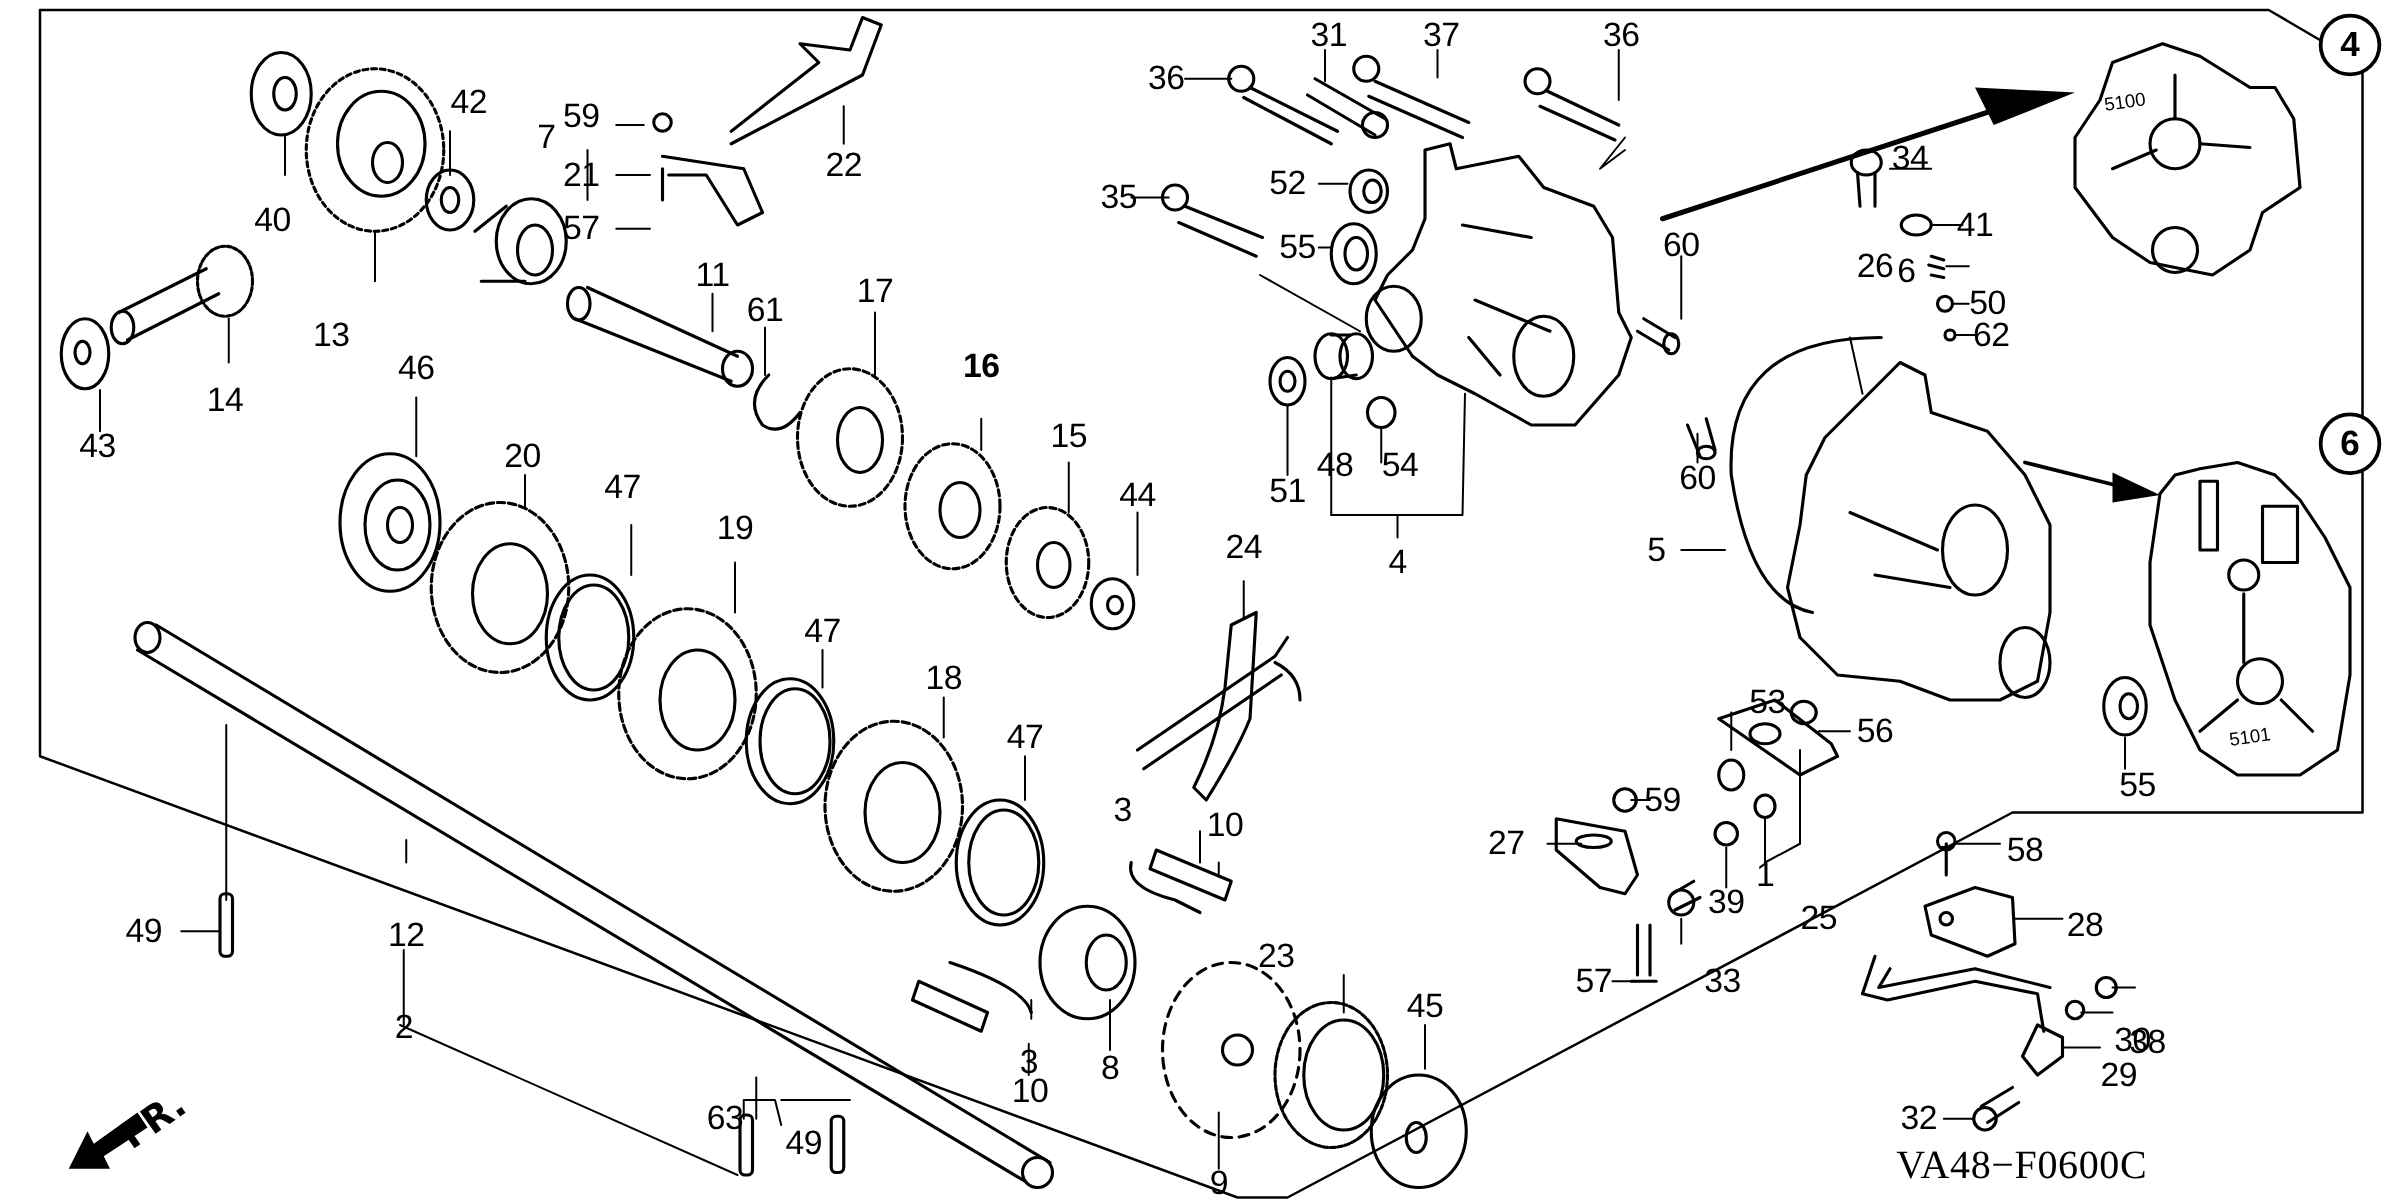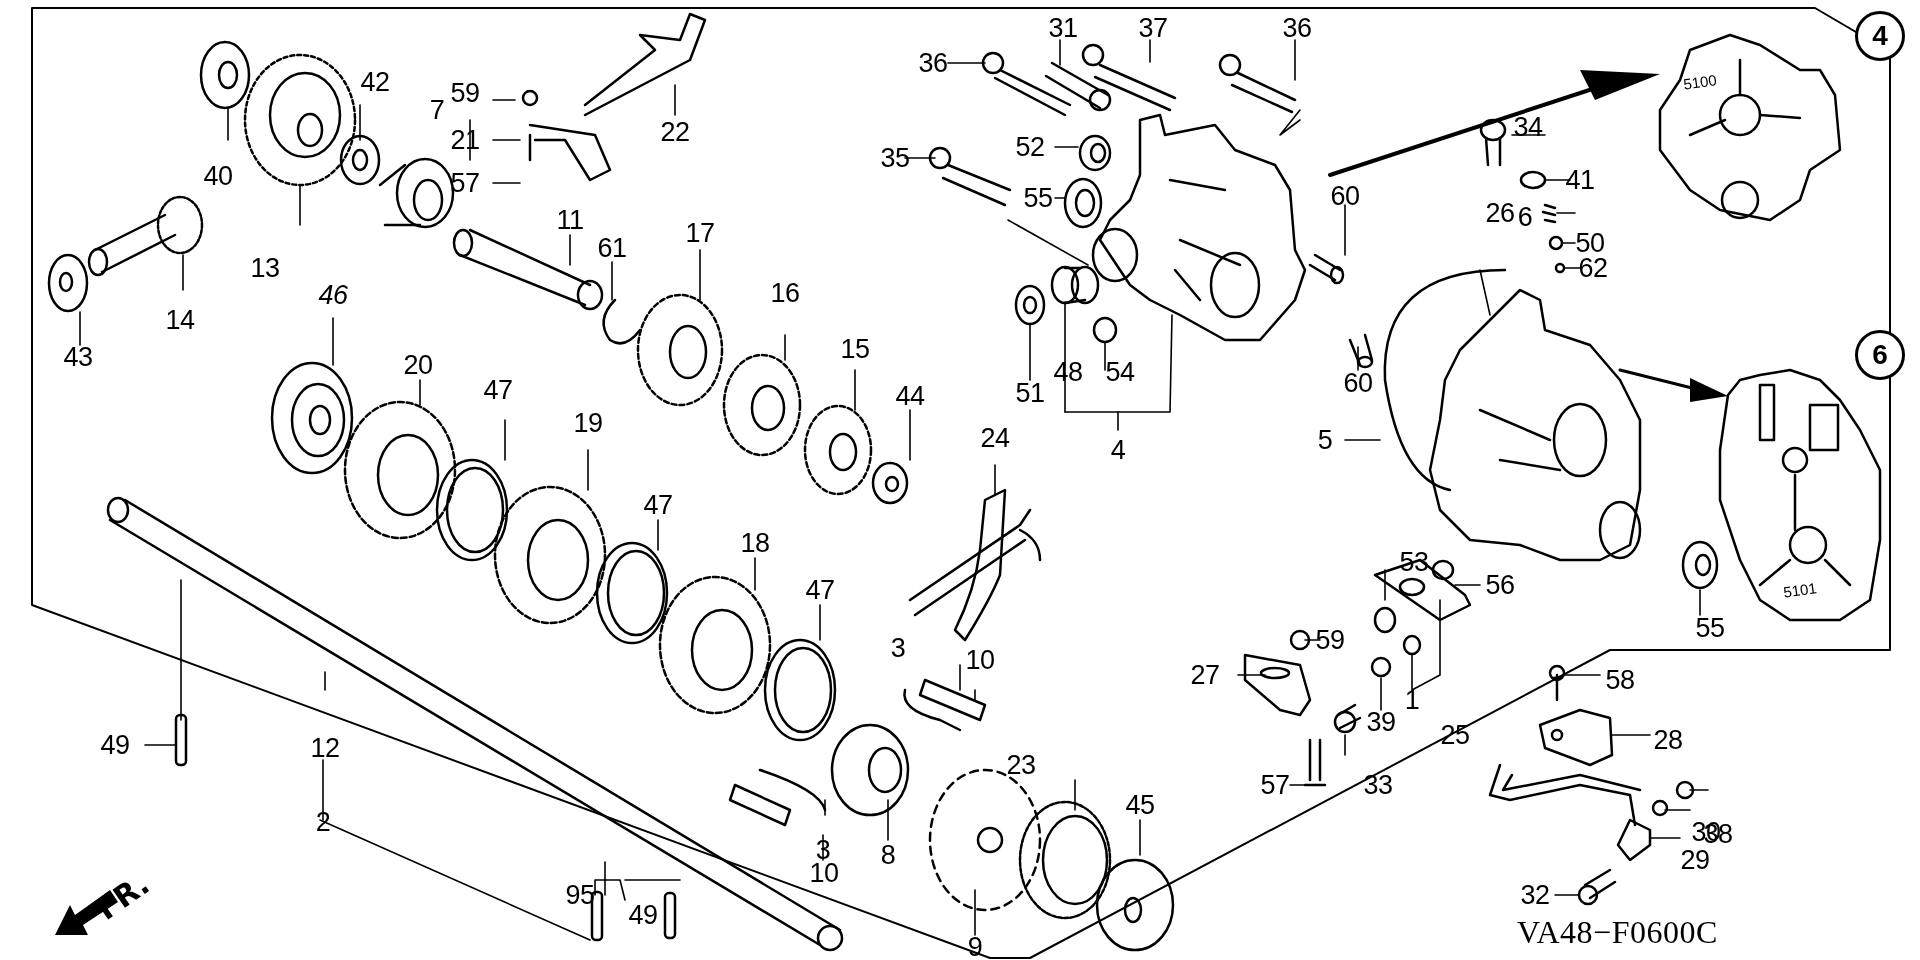--- a/index.html
+++ b/index.html
@@ -386,43 +386,43 @@
       <div class="lbl" style="left: 180px; top: 320px;">14</div>
       <div class="lbl" style="left: 78px; top: 357px;">43</div>
       <div class="lbl" style="left: 437px; top: 110px;">7</div>
       <div class="lbl" style="left: 465px; top: 93px;">59</div>
       <div class="lbl" style="left: 465px; top: 140px; text-align: center;">21</div>
       <div class="lbl" style="left: 465px; top: 183px;">57</div>
       <div class="lbl" style="left: 675px; top: 132px;">22</div>
       <div class="lbl" style="left: 570px; top: 220px;">11</div>
       <div class="lbl" style="left: 612px; top: 248px;">61</div>
       <div class="lbl" style="left: 700px; top: 233px;">17</div>
-      <div class="lbl" style="left: 785px; top: 293px;">16</div>
+      <div class="lbl" style="left: 785px; top: 293px; font-weight: bold;">16</div>
       <div class="lbl" style="left: 855px; top: 349px;">15</div>
-      <div class="lbl" style="left: 333px; top: 295px; font-style: italic;">46</div>
+      <div class="lbl" style="left: 333px; top: 295px;">46</div>
       <div class="lbl" style="left: 418px; top: 365px;">20</div>
       <div class="lbl" style="left: 498px; top: 390px;">47</div>
       <div class="lbl" style="left: 588px; top: 423px;">19</div>
       <div class="lbl" style="left: 658px; top: 505px;">47</div>
       <div class="lbl" style="left: 755px; top: 543px;">18</div>
       <div class="lbl" style="left: 820px; top: 590px;">47</div>
       <div class="lbl" style="left: 910px; top: 396px;">44</div>
       <div class="lbl" style="left: 995px; top: 438px;">24</div>
       <div class="lbl" style="left: 898px; top: 648px;">3</div>
       <div class="lbl" style="left: 980px; top: 660px;">10</div>
       <div class="lbl" style="left: 824px; top: 873px;">10</div>
       <div class="lbl" style="left: 823px; top: 850px;">3</div>
       <div class="lbl" style="left: 888px; top: 855px;">8</div>
       <div class="lbl" style="left: 975px; top: 947px;">9</div>
       <div class="lbl" style="left: 1021px; top: 765px;">23</div>
       <div class="lbl" style="left: 1140px; top: 805px;">45</div>
       <div class="lbl" style="left: 115px; top: 745px;">49</div>
       <div class="lbl" style="left: 325px; top: 748px;">12</div>
       <div class="lbl" style="left: 323px; top: 822px;">2</div>
-      <div class="lbl" style="left: 580px; top: 895px;">95</div>
+      <div class="lbl" style="left: 580px; top: 895px;">63</div>
       <div class="lbl" style="left: 643px; top: 915px;">49</div>
       <div class="lbl" style="left: 933px; top: 63px;">36</div>
       <div class="lbl" style="left: 1063px; top: 28px;">31</div>
       <div class="lbl" style="left: 1153px; top: 28px;">37</div>
       <div class="lbl" style="left: 1297px; top: 28px;">36</div>
       <div class="lbl" style="left: 895px; top: 158px;">35</div>
       <div class="lbl" style="left: 1030px; top: 147px;">52</div>
       <div class="lbl" style="left: 1038px; top: 198px;">55</div>
       <div class="lbl" style="left: 1030px; top: 393px;">51</div>
       <div class="lbl" style="left: 1068px; top: 372px;">48</div>

